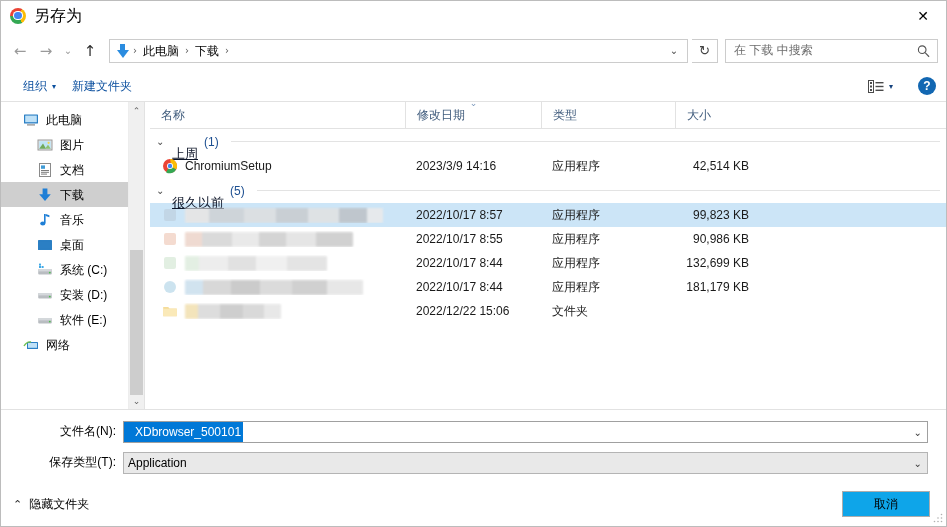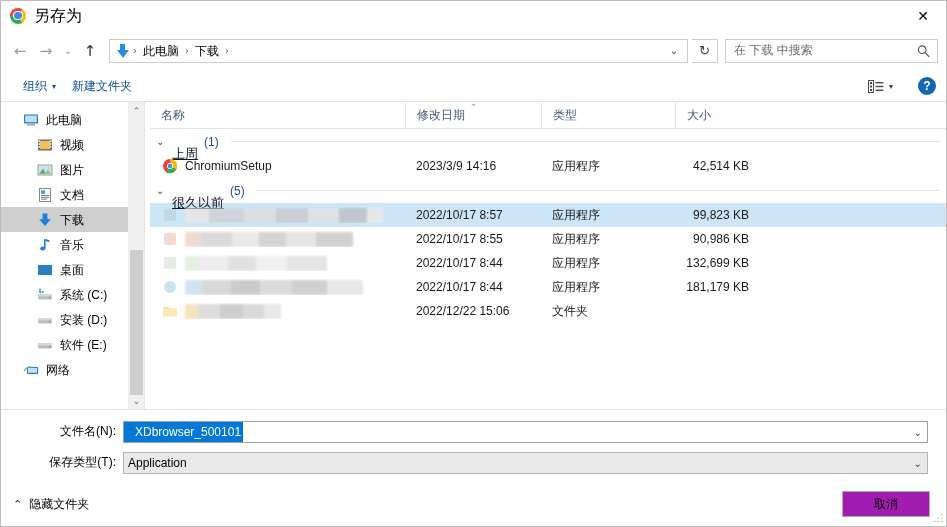--- a/index.html
+++ b/index.html
@@ -508,21 +508,21 @@
     margin-left: auto;
     display: flex;
     gap: 10px;
     padding-right: 6px;
   }
   .btn {
     width: 88px;
     height: 26px;
     font-size: 12px;
     color: #000;
-    background: #a21caf;
+    background: #0ea5e9;
     border: 1px solid #adadad;
     display: flex; align-items: center; justify-content: center;
     box-sizing: border-box;
   }
   .btn.default {
     border: 2px solid #0078d7;
     background: #e1e1e1;
   }
   .grip {
     position: absolute;
@@ -606,35 +606,20 @@
             <svg viewBox="0 0 16 16" width="16" height="16">
               <rect x="1" y="2.5" width="14" height="9" rx="0.6" fill="#2b7fc4"></rect>
               <rect x="2.2" y="3.6" width="11.6" height="6.6" fill="#bfe1f7"></rect>
               <rect x="4" y="12.3" width="8" height="1.2" fill="#8a8a8a"></rect>
             </svg>
           </span>
           <span class="tree-label">此电脑</span>
         </div>
 
 
-        <div class="tree-item indent">
-          <span class="tree-icon">
-            <svg viewBox="0 0 16 16" width="16" height="16">
-              <rect x="1" y="2.5" width="14" height="11" fill="#6f6f6f"></rect>
-              <rect x="3" y="4" width="10" height="8" fill="#f2c14e"></rect>
-              <rect x="1.6" y="3.4" width="1.6" height="1.6" fill="#fff"></rect>
-              <rect x="1.6" y="6.2" width="1.6" height="1.6" fill="#fff"></rect>
-              <rect x="1.6" y="9" width="1.6" height="1.6" fill="#fff"></rect>
-              <rect x="12.8" y="3.4" width="1.6" height="1.6" fill="#fff"></rect>
-              <rect x="12.8" y="6.2" width="1.6" height="1.6" fill="#fff"></rect>
-              <rect x="12.8" y="9" width="1.6" height="1.6" fill="#fff"></rect>
-            </svg>
-          </span>
-          <span class="tree-label">视频</span>
-        </div>
 
         <div class="tree-item indent">
           <span class="tree-icon">
             <svg viewBox="0 0 16 16" width="16" height="16">
               <rect x="1" y="3" width="14" height="10" fill="#e8e8e8" stroke="#9a9a9a" stroke-width="1"></rect>
               <rect x="2.2" y="4.2" width="11.6" height="7.6" fill="#bfe4f5"></rect>
               <polygon points="2.2,11.8 6,6.6 9,11.8" fill="#71a95a"></polygon>
               <polygon points="8,11.8 11,7.8 13.8,11.8" fill="#8dc06f"></polygon>
               <circle cx="11.6" cy="5.8" r="1.1" fill="#f3d24e"></circle>
             </svg>

